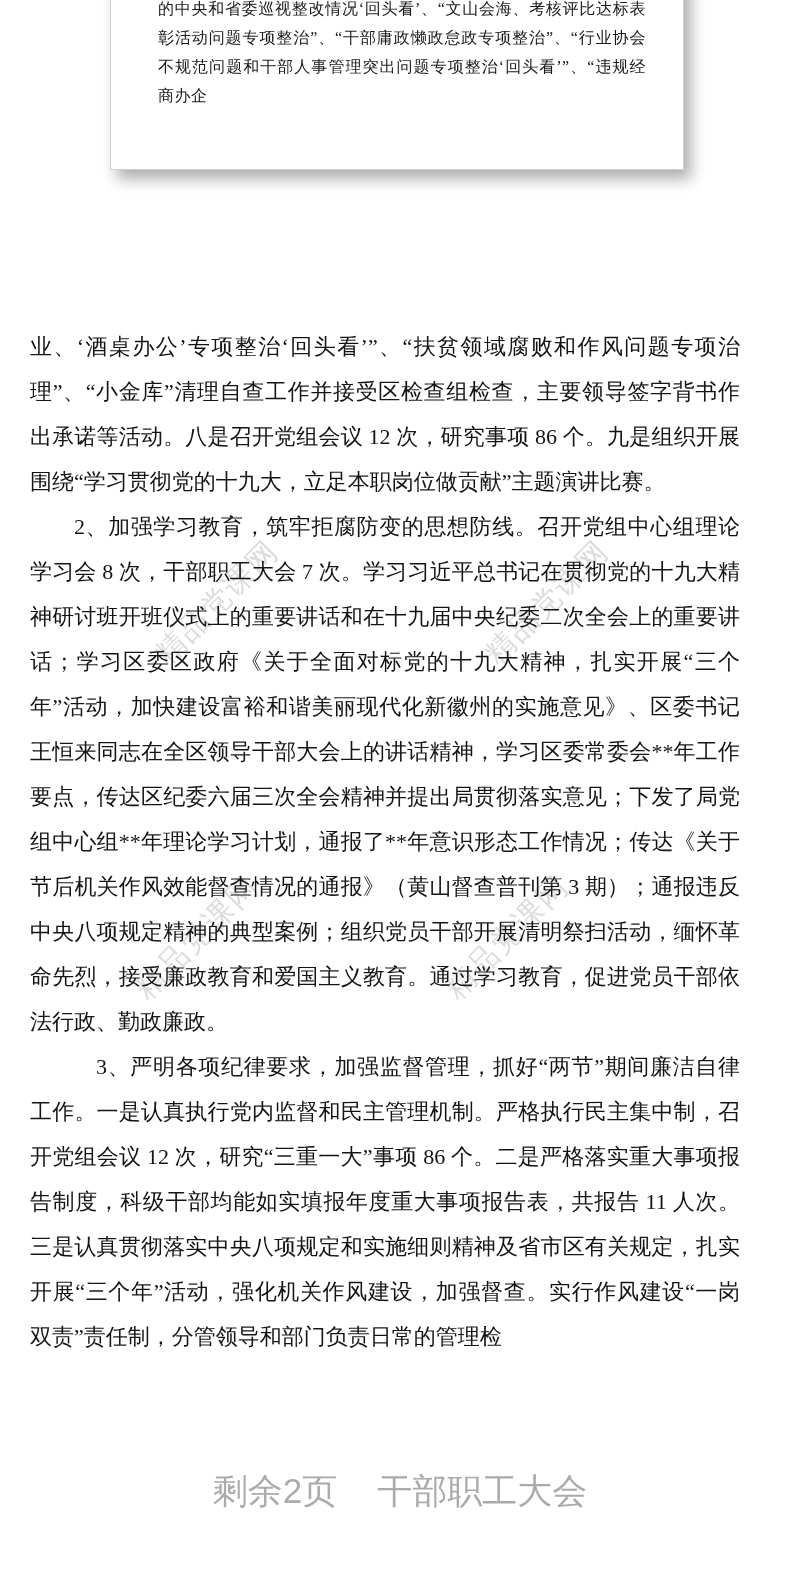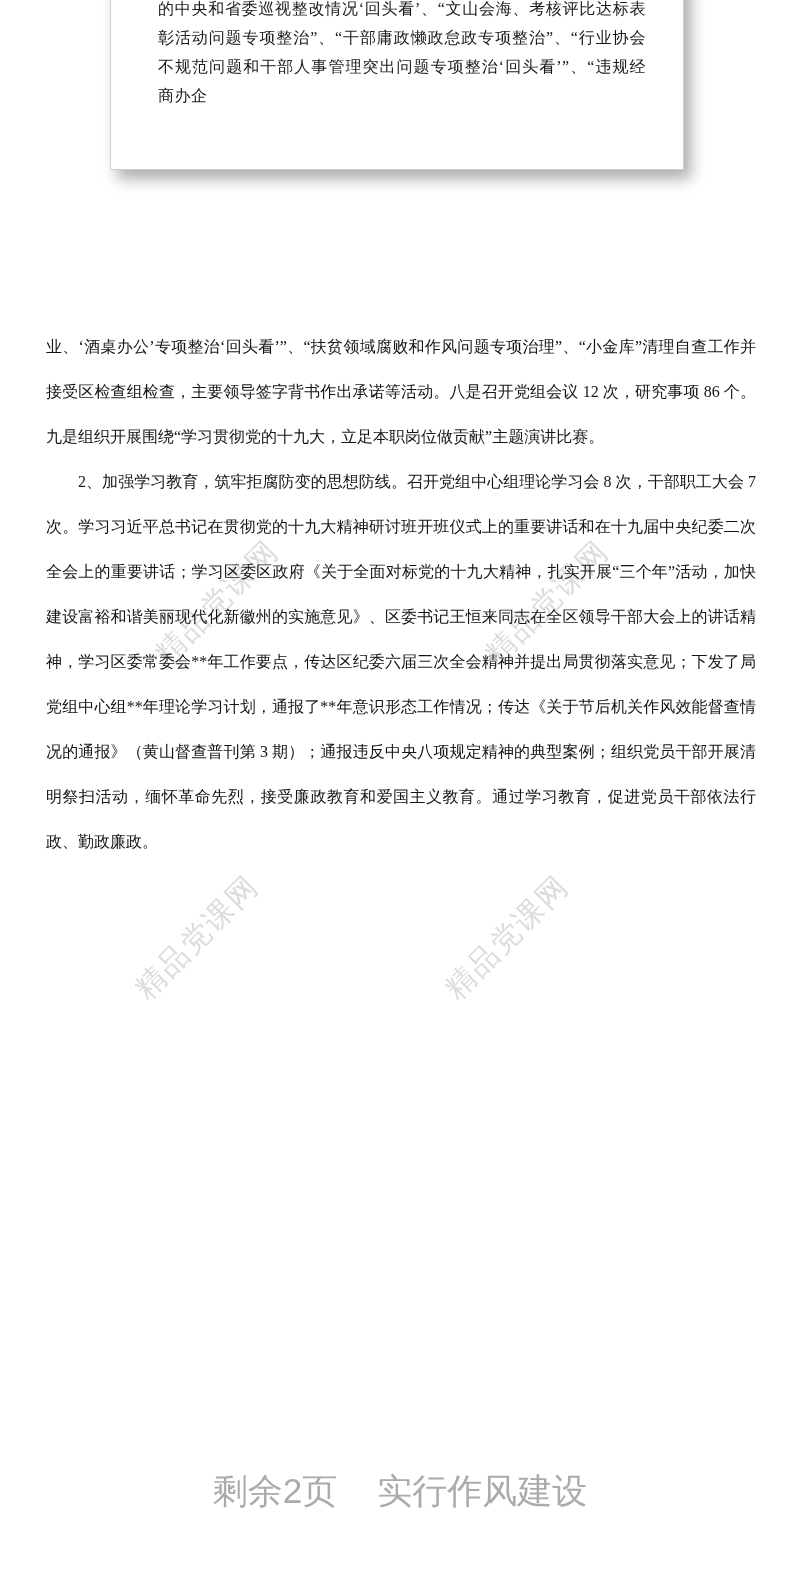--- a/index.html
+++ b/index.html
@@ -26,22 +26,22 @@
     font-size:30px;letter-spacing:2px;color:#dcdcdc;
     transform:rotate(-45deg);white-space:nowrap;
     font-family:"Liberation Sans","DejaVu Sans",sans-serif;
   }
   .wm.t1{left:137px;top:582px;}
   .wm.t2{left:467px;top:582px;}
   .wm.t3{left:117px;top:917px;}
   .wm.t4{left:427px;top:917px;}
   
   .doc-body{
-    position:absolute;left:46px;top:324px;width:710px;z-index:2;
-    font-size:16px;line-height:45px;color:#141414;
+    position:absolute;left:30px;top:324px;width:710px;z-index:2;
+    font-size:22px;line-height:45px;color:#141414;
     text-align:justify;text-justify:inter-ideograph;
   }
   .doc-body p{margin:0;padding:0;}
   .doc-body p.ind2{text-indent:2em;font-family:Liberation Serif, serif;}
   .doc-body p.ind3{text-indent:3em;}
   
   .footer-hint{
     position:absolute;left:0;top:1468px;width:800px;z-index:2;
     text-align:center;font-size:35px;color:#ababab;
     font-family:"Liberation Sans","DejaVu Sans",sans-serif;
@@ -56,17 +56,18 @@
 </div>
 
 <span class="wm t1">精品党课网</span>
 <span class="wm t2">精品党课网</span>
 <span class="wm t3">精品党课网</span>
 <span class="wm t4">精品党课网</span>
 
 <div class="doc-body">
   <p class="ind0">业、‘酒桌办公’专项整治‘回头看’”、“扶贫领域腐败和作风问题专项治理”、“小金库”清理自查工作并接受区检查组检查，主要领导签字背书作出承诺等活动。八是召开党组会议 12 次，研究事项 86 个。九是组织开展围绕“学习贯彻党的十九大，立足本职岗位做贡献”主题演讲比赛。</p>
   <p class="ind2">2、加强学习教育，筑牢拒腐防变的思想防线。召开党组中心组理论学习会 8 次，干部职工大会 7 次。学习习近平总书记在贯彻党的十九大精神研讨班开班仪式上的重要讲话和在十九届中央纪委二次全会上的重要讲话；学习区委区政府《关于全面对标党的十九大精神，扎实开展“三个年”活动，加快建设富裕和谐美丽现代化新徽州的实施意见》、区委书记王恒来同志在全区领导干部大会上的讲话精神，学习区委常委会**年工作要点，传达区纪委六届三次全会精神并提出局贯彻落实意见；下发了局党组中心组**年理论学习计划，通报了**年意识形态工作情况；传达《关于节后机关作风效能督查情况的通报》（黄山督查普刊第 3 期）；通报违反中央八项规定精神的典型案例；组织党员干部开展清明祭扫活动，缅怀革命先烈，接受廉政教育和爱国主义教育。通过学习教育，促进党员干部依法行政、勤政廉政。</p>
+  <p class="ind3">3、严明各项纪律要求，加强监督管理，抓好“两节”期间廉洁自律工作。一是认真执行党内监督和民主管理机制。严格执行民主集中制，召开党组会议 12 次，研究“三重一大”事项 86 个。二是严格落实重大事项报告制度，科级干部均能如实填报年度重大事项报告表，共报告 11 人次。三是认真贯彻落实中央八项规定和实施细则精神及省市区有关规定，扎实开展“三个年”活动，强化机关作风建设，加强督查。实行作风建设“一岗双责”责任制，分管领导和部门负责日常的管理检</p>
 </div>
 
 <div class="footer-hint">
-  <span>剩余2页</span><span class="sep"></span><span>实行作风建设</span>
+  <span>剩余2页</span><span class="sep"></span><span>干部职工大会</span>
 </div>
 
 </body></html>

